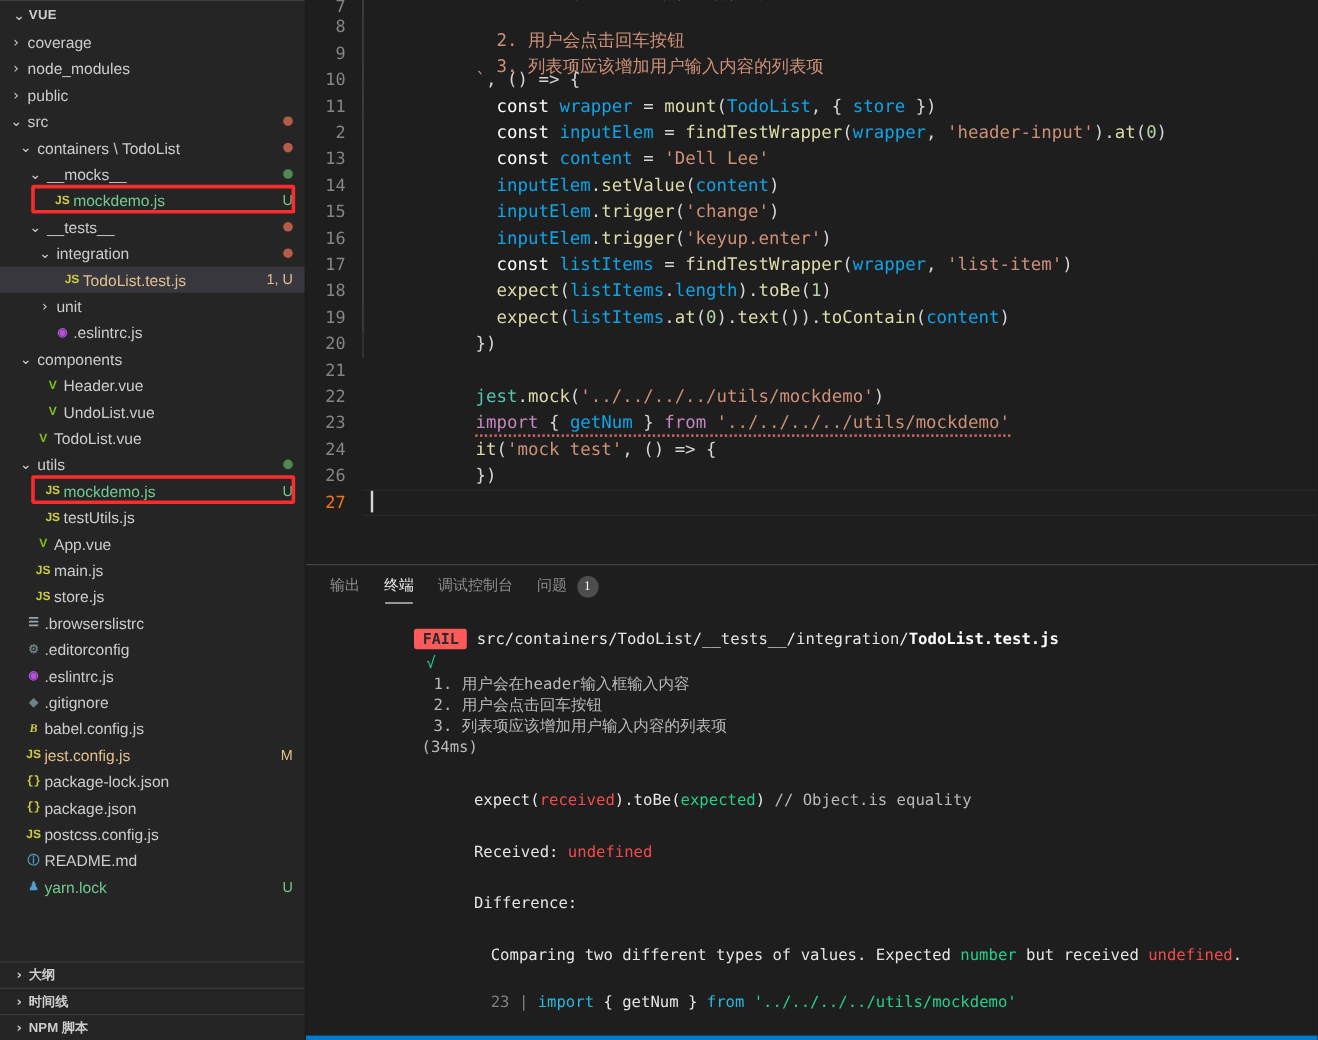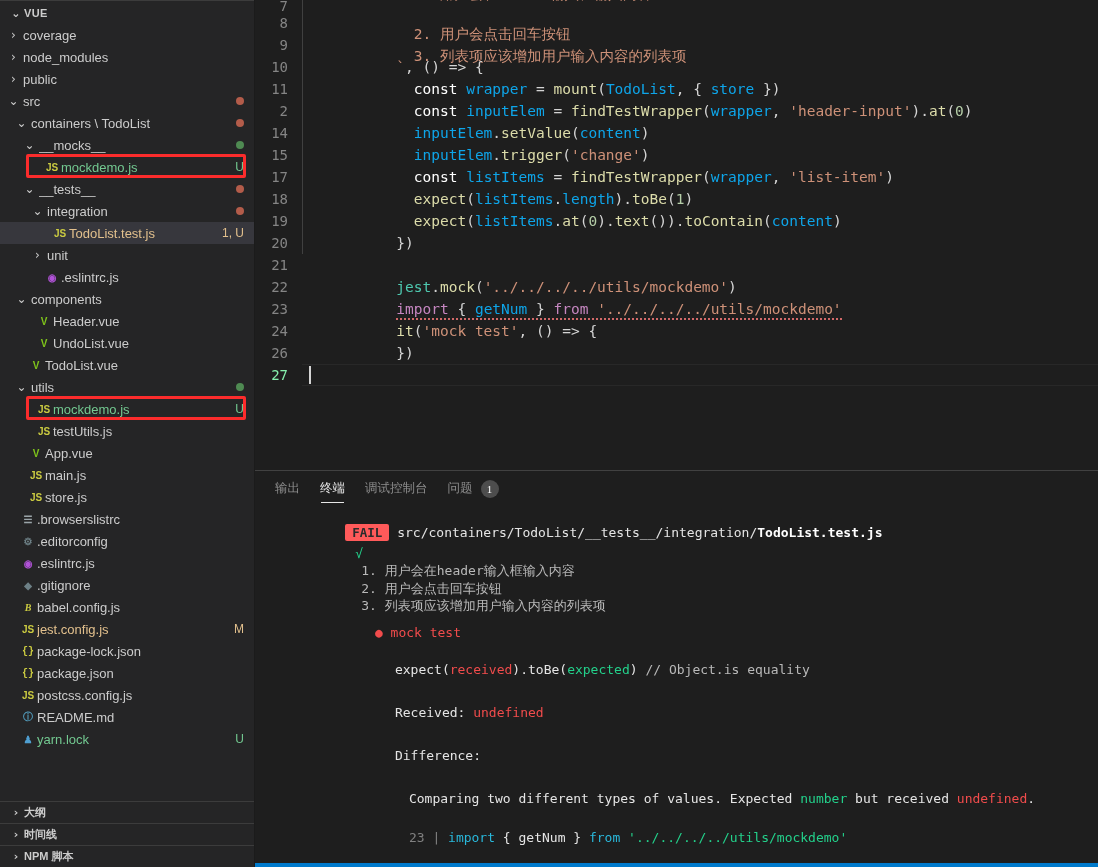--- a/index.html
+++ b/index.html
@@ -132,21 +132,21 @@
     position: relative;
   }
   .gutter {
     width: 47px; flex: 0 0 47px;
     text-align: right;
     padding-right: 14px;
     color: #858585;
     font-size: 14px;
     font-family: "DejaVu Sans Mono", monospace;
   }
-  .gutter.cur { color: #86efac; }
+  .gutter.cur { color: #f97316; }
   .codetext { flex: 1 1 auto; position: relative; padding-left: 7px;}
   .indent-guide {
     position: absolute;
     left: 0px; top: 0; bottom: 0;
     width: 1px; background: #404040;
   }
   .cursor {
     display: inline-block;
     width: 2px; height: 18px;
     background: #d4d4d4;
@@ -499,35 +499,47 @@
         </div>
       </div>
 
       <div class="code-line">
         <div class="gutter">2</div>
         <div class="codetext">
           <span class="indent-guide"></span><span class="t-plain">  </span><span class="t-kw">const</span><span class="t-plain"> </span><span class="t-var">inputElem</span><span class="t-plain"> = </span><span class="t-fn">findTestWrapper</span><span class="t-plain">(</span><span class="t-var">wrapper</span><span class="t-plain">, </span><span class="t-str">'header-input'</span><span class="t-plain">).</span><span class="t-fn">at</span><span class="t-plain">(</span><span class="t-num">0</span><span class="t-plain">)</span>
         </div>
       </div>
 
+      <div class="code-line">
+        <div class="gutter">13</div>
+        <div class="codetext">
+          <span class="indent-guide"></span><span class="t-plain">  </span><span class="t-kw">const</span><span class="t-plain"> </span><span class="t-var">content</span><span class="t-plain"> = </span><span class="t-str">'Dell Lee'</span>
+        </div>
+      </div>
 
       <div class="code-line">
         <div class="gutter">14</div>
         <div class="codetext">
           <span class="indent-guide"></span><span class="t-plain">  </span><span class="t-var">inputElem</span><span class="t-plain">.</span><span class="t-fn">setValue</span><span class="t-plain">(</span><span class="t-var">content</span><span class="t-plain">)</span>
         </div>
       </div>
 
       <div class="code-line">
         <div class="gutter">15</div>
         <div class="codetext">
           <span class="indent-guide"></span><span class="t-plain">  </span><span class="t-var">inputElem</span><span class="t-plain">.</span><span class="t-fn">trigger</span><span class="t-plain">(</span><span class="t-str">'change'</span><span class="t-plain">)</span>
         </div>
       </div>
 
+      <div class="code-line">
+        <div class="gutter">16</div>
+        <div class="codetext">
+          <span class="indent-guide"></span><span class="t-plain">  </span><span class="t-var">inputElem</span><span class="t-plain">.</span><span class="t-fn">trigger</span><span class="t-plain">(</span><span class="t-str">'keyup.enter'</span><span class="t-plain">)</span>
+        </div>
+      </div>
 
       <div class="code-line">
         <div class="gutter">17</div>
         <div class="codetext">
           <span class="indent-guide"></span><span class="t-plain">  </span><span class="t-kw">const</span><span class="t-plain"> </span><span class="t-var">listItems</span><span class="t-plain"> = </span><span class="t-fn">findTestWrapper</span><span class="t-plain">(</span><span class="t-var">wrapper</span><span class="t-plain">, </span><span class="t-str">'list-item'</span><span class="t-plain">)</span>
         </div>
       </div>
 
       <div class="code-line">
         <div class="gutter">18</div>
@@ -617,27 +629,27 @@
         </div>
         <div class="tline">
           <span class="term-dim" style="margin-left:16px;">1. 用户会在header输入框输入内容</span>
         </div>
         <div class="tline">
           <span class="term-dim" style="margin-left:16px;">2. 用户会点击回车按钮</span>
         </div>
         <div class="tline">
           <span class="term-dim" style="margin-left:16px;">3. 列表项应该增加用户输入内容的列表项</span>
         </div>
+        <div class="tline">
+          <span class="term-dim" style="margin-left:6px;">(34ms)</span>
+        </div>
 
         <div style="height:9px;"></div>
 
         <div style="padding-left:14px;">
-          <div class="tline" style="height:19px;">
-            <span class="term-red">●</span><span class="term-red"> </span><span class="term-red">mock test</span>
-          </div>
           <div class="tline" style="height:18px;"></div>
           <div class="tline" style="height:19px; padding-left:20px;">
             <span class="term-white">expect</span><span class="term-white">(</span><span class="term-red">received</span><span class="term-white">).</span><span class="term-white">toBe</span><span class="term-white">(</span><span class="term-green">expected</span><span class="term-white">) </span><span class="term-dim">// Object.is equality</span>
           </div>
           <div class="tline" style="height:24px;"></div>
           <div class="tline" style="height:19px; padding-left:20px;">
             <span class="term-white">Received: </span><span class="term-red">undefined</span>
           </div>
           <div class="tline" style="height:24px;"></div>
           <div class="tline" style="height:19px; padding-left:20px;">

